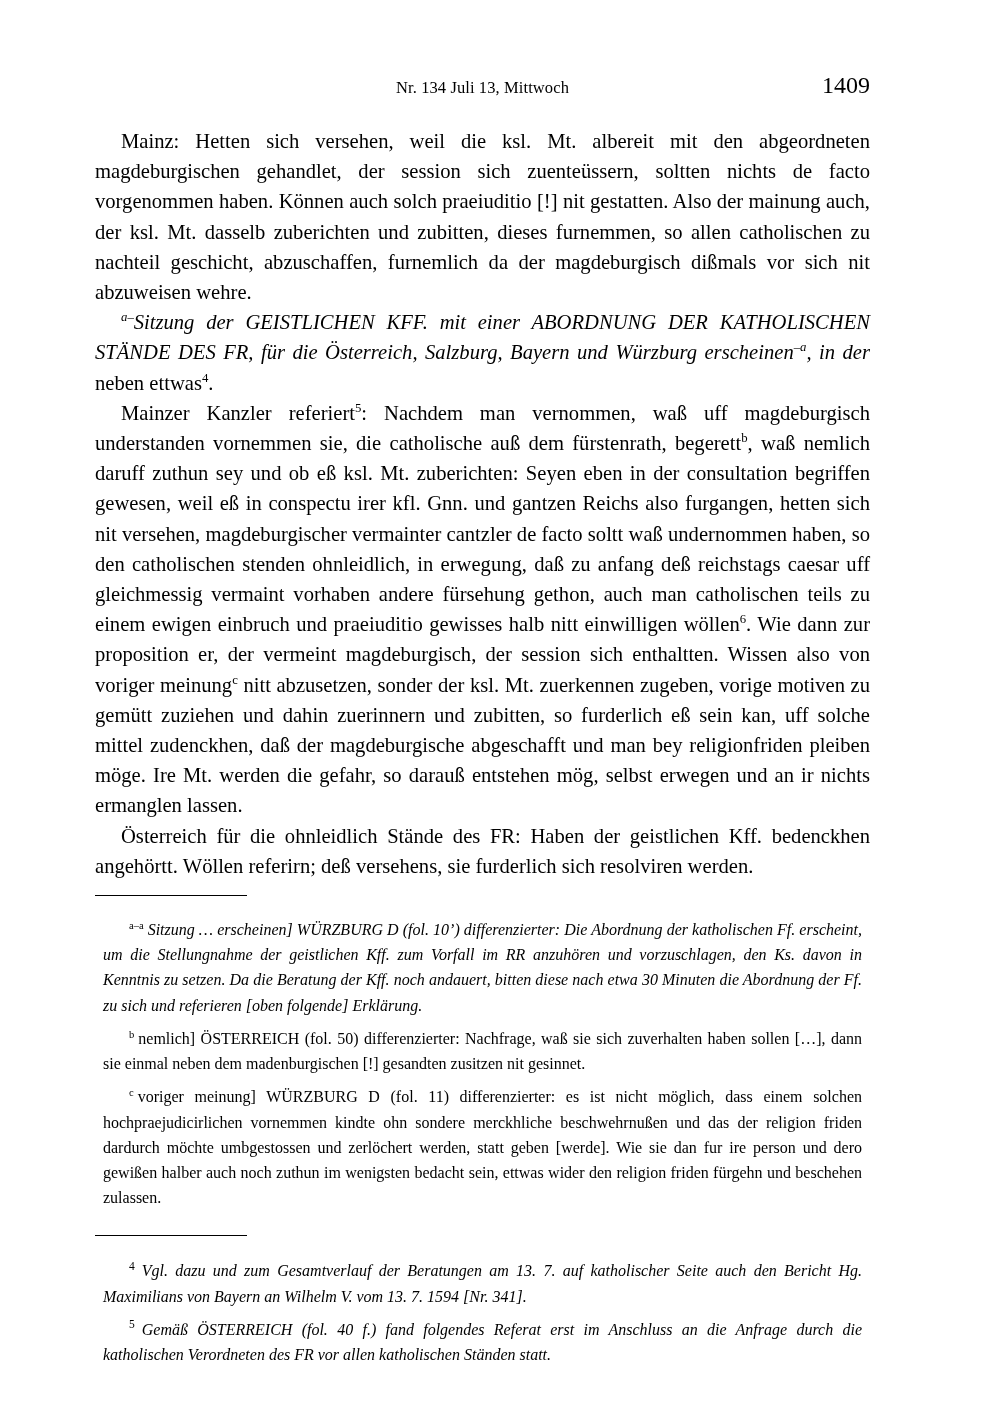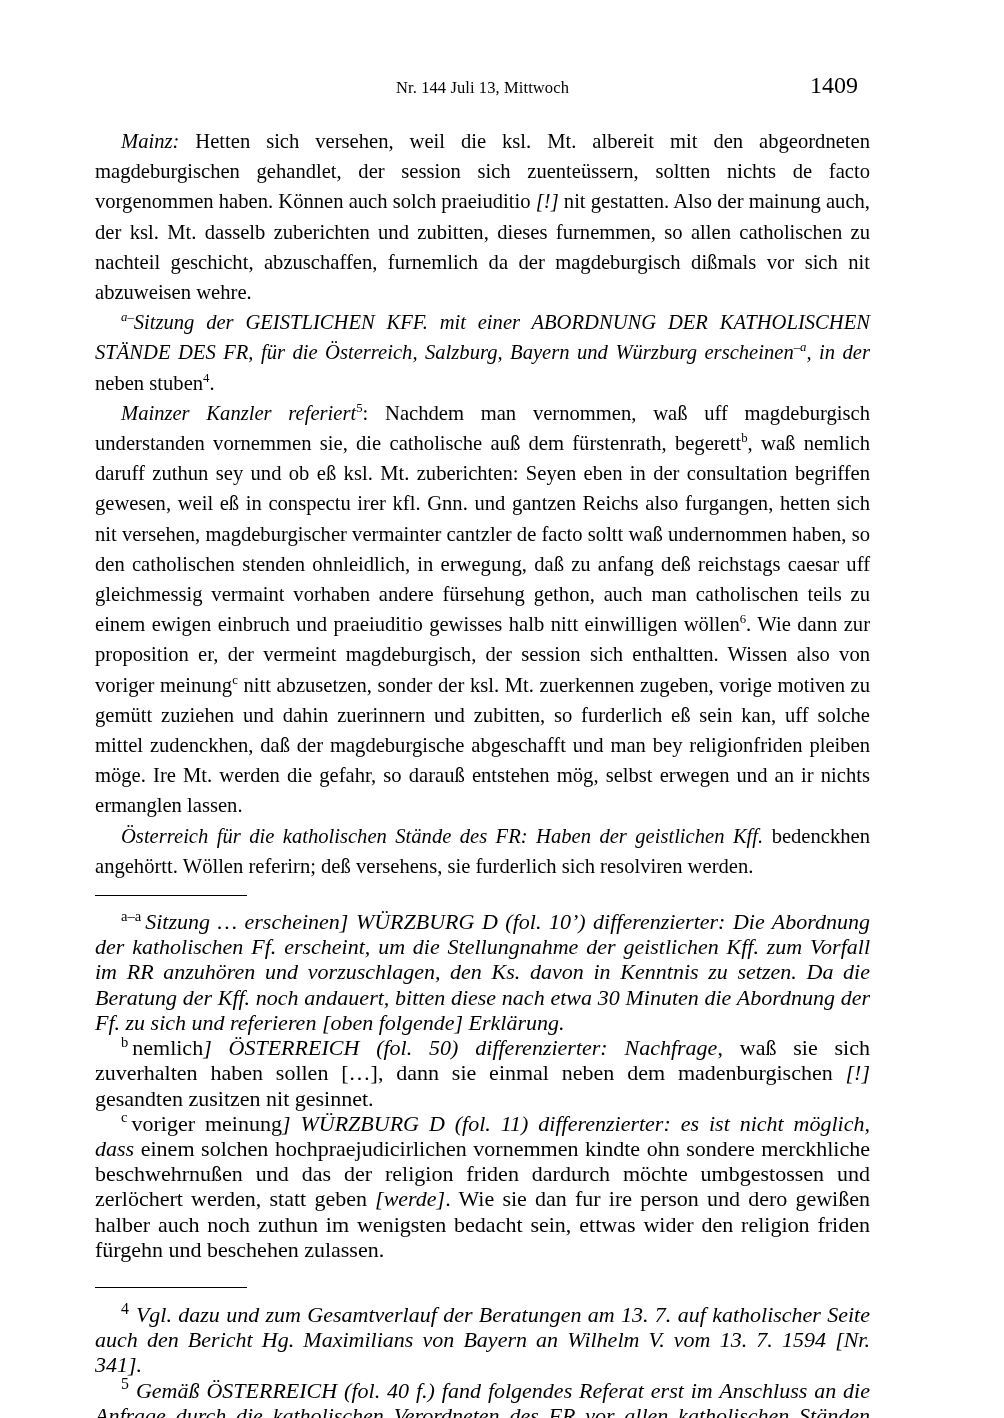--- a/index.html
+++ b/index.html
@@ -33,62 +33,62 @@
     position: absolute;
     left: 0;
     right: 0;
     top: 0;
     text-align: center;
     font-size: 16.5px;
     letter-spacing: .1px;
   }
   .runhead-folio {
     position: absolute;
-    right: 12px;
+    right: 0;
     top: -6px;
     font-size: 24px;
   }
 
   
   .body-block {
     margin-top: 2px;
   }
   p.bodytext {
     margin: 0;
     font-size: 20.6px;
     line-height: 30.2px;
     text-align: justify;
     text-indent: 26px;
     hyphens: manual;
   }
   p.bodytext.italic-para {
     font-style: italic;
   }
-  .it { font-style: italic; }
+  .it { }
   .rm { font-style: normal; }
   sup {
     font-size: .62em;
     vertical-align: super;
     line-height: 0;
   }
 
   
   .rule {
     width: 152px;
     height: 1px;
     background: #000;
     margin: 0;
   }
   .apparatus {
     margin-top: 14px;
   }
   .rule-gap-1 { height: 13px; }
   p.note {
-    margin: 0;
-    font-size: 22px;
+    margin: 8px;
+    font-size: 16px;
     line-height: 25.2px;
     text-align: justify;
     text-indent: 26px;
     hyphens: manual;
   }
   p.note.all-italic { font-style: italic; }
   p.note sup.marker {
     font-size: .66em;
     vertical-align: super;
     line-height: 0;
@@ -107,33 +107,33 @@
     margin-top: 25px;
   }
   .commentary .rule-gap-2 { height: 14px; }
 </style>
 </head>
 <body>
 
 <div class="page">
 
   <div class="runhead">
-    <div class="runhead-title">Nr. 144 Juli 13, Mittwoch</div>
+    <div class="runhead-title">Nr. 134 Juli 13, Mittwoch</div>
     <div class="runhead-folio">1409</div>
   </div>
 
   <div class="body-block">
 
     <p class="bodytext"><span class="it">Mainz:</span><span> Hetten sich versehen, weil die ksl. Mt. albereit mit den abgeordneten magdeburgischen gehandlet, der session sich zuenteüssern, soltten nichts de facto vorgenommen haben. Können auch solch praeiuditio </span><span class="it">[!]</span><span> nit gestatten. Also der mainung auch, der ksl. Mt. dasselb zuberichten und zubitten, dieses furnemmen, so allen catholischen zu nachteil geschicht, abzuschaffen, furnemlich da der magdeburgisch dißmals vor sich nit abzuweisen wehre.</span></p>
 
-    <p class="bodytext italic-para"><sup>a–</sup><span>Sitzung der GEISTLICHEN KFF. mit einer ABORDNUNG DER KATHOLISCHEN STÄNDE DES FR, für die Österreich, Salzburg, Bayern und Würzburg erscheinen</span><sup>–a</sup><span>, in der </span><span class="rm">neben stuben</span><sup class="rm">4</sup><span class="rm">.</span></p>
+    <p class="bodytext italic-para"><sup>a–</sup><span>Sitzung der GEISTLICHEN KFF. mit einer ABORDNUNG DER KATHOLISCHEN STÄNDE DES FR, für die Österreich, Salzburg, Bayern und Würzburg erscheinen</span><sup>–a</sup><span>, in der </span><span class="rm">neben ettwas</span><sup class="rm">4</sup><span class="rm">.</span></p>
 
     <p class="bodytext"><span class="it">Mainzer Kanzler referiert</span><sup>5</sup><span>: Nachdem man vernommen, waß uff magdeburgisch understanden vornemmen sie, die catholische auß dem fürstenrath, begerett</span><sup>b</sup><span>, waß nemlich daruff zuthun sey und ob eß ksl. Mt. zuberichten: Seyen eben in der consultation begriffen gewesen, weil eß in conspectu irer kfl. Gnn. und gantzen Reichs also furgangen, hetten sich nit versehen, magdeburgischer vermainter cantzler de facto soltt waß undernommen haben, so den catholischen stenden ohnleidlich, in erwegung, daß zu anfang deß reichstags caesar uff gleichmessig vermaint vorhaben andere fürsehung gethon, auch man catholischen teils zu einem ewigen einbruch und praeiuditio gewisses halb nitt einwilligen wöllen</span><sup>6</sup><span>. Wie dann zur proposition er, der vermeint magdeburgisch, der session sich enthaltten. Wissen also von voriger meinung</span><sup>c</sup><span> nitt abzusetzen, sonder der ksl. Mt. zuerkennen zugeben, vorige motiven zu gemütt zuziehen und dahin zuerinnern und zubitten, so furderlich eß sein kan, uff solche mittel zudenckhen, daß der magdeburgische abgeschafft und man bey religionfriden pleiben möge. Ire Mt. werden die gefahr, so darauß entstehen mög, selbst erwegen und an ir nichts ermanglen lassen.</span></p>
 
-    <p class="bodytext"><span class="it">Österreich für die katholischen Stände des FR: Haben der geistlichen Kff.</span><span> bedenckhen angehörtt. Wöllen referirn; deß versehens, sie furderlich sich resolviren werden.</span></p>
+    <p class="bodytext"><span class="it">Österreich für die ohnleidlich Stände des FR: Haben der geistlichen Kff.</span><span> bedenckhen angehörtt. Wöllen referirn; deß versehens, sie furderlich sich resolviren werden.</span></p>
   </div>
 
   <div class="apparatus">
     <div class="rule"></div>
     <div class="rule-gap-1"></div>
 
     <p class="note all-italic"><sup class="marker">a–a</sup><span>Sitzung … erscheinen] WÜRZBURG D (fol. 10’) differenzierter: Die Abordnung der katholischen Ff. erscheint, um die Stellungnahme der geistlichen Kff. zum Vorfall im RR anzuhören und vorzuschlagen, den Ks. davon in Kenntnis zu setzen. Da die Beratung der Kff. noch andauert, bitten diese nach etwa 30 Minuten die Abordnung der Ff. zu sich und referieren [oben folgende] Erklärung.</span></p>
 
     <p class="note"><sup class="marker">b</sup><span>nemlich</span><span class="it">] ÖSTERREICH (fol. 50) differenzierter: Nachfrage</span><span>, waß sie sich zuverhalten haben sollen […], dann sie einmal neben dem madenburgischen </span><span class="it">[!]</span><span> gesandten zusitzen nit gesinnet.</span></p>
 

